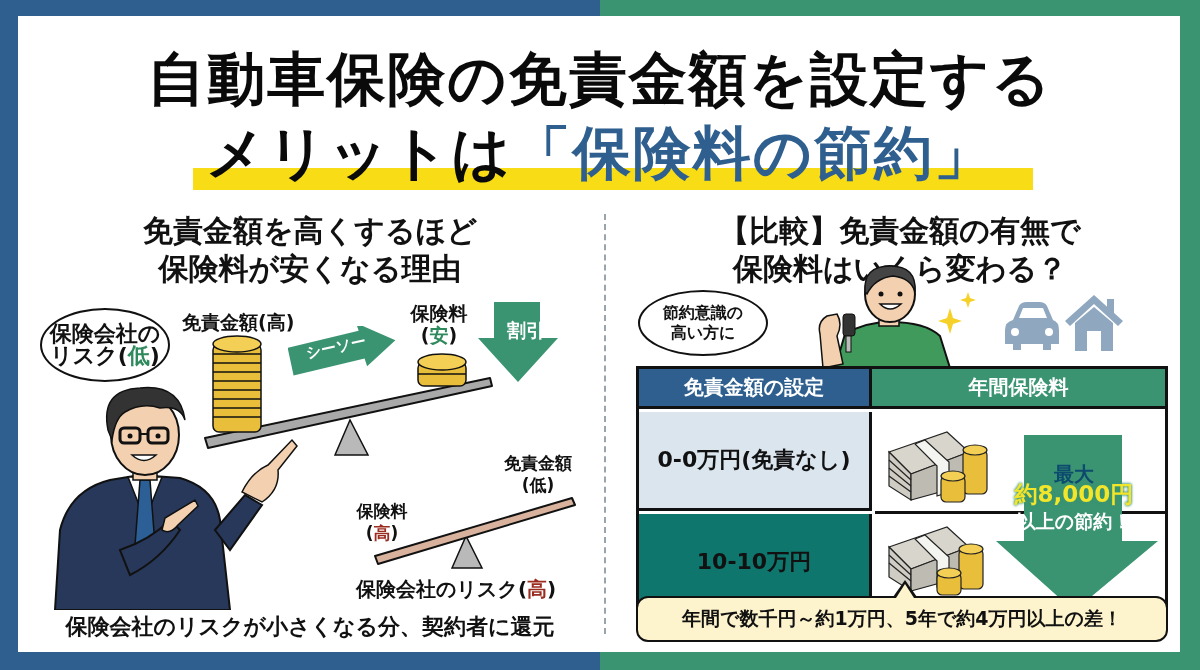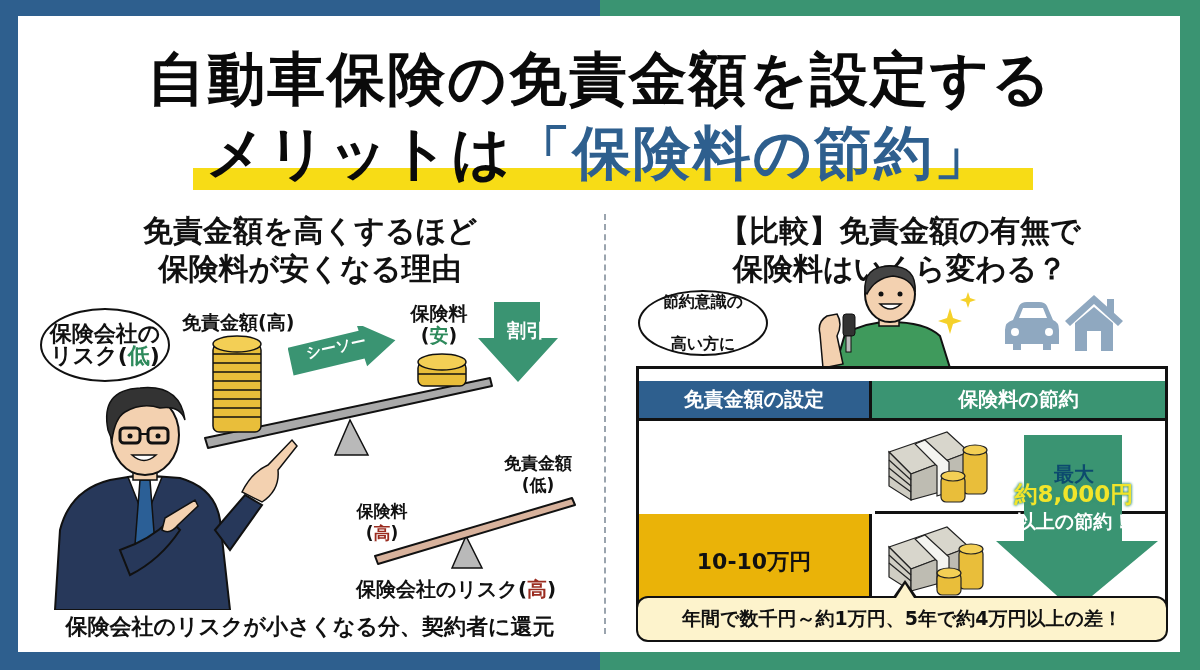--- a/index.html
+++ b/index.html
@@ -41,21 +41,21 @@
     font-weight: bold; text-align: center;
   }
   .green-txt { color: #2e8a5c; }
   .red-txt { color: #9a2b1f; }
   
   .tbl {
     position: absolute; left: 636px; top: 366px; width: 532px; height: 247px;
     border: 3px solid #111; background: #fff;
   }
   .th {
-    position: absolute; top: 12px; height: 40px; color: #fff; font-weight: bold;
+    position: absolute; top: 0; height: 40px; color: #fff; font-weight: bold;
     font-size: 20px; display: flex; align-items: center; justify-content: center;
     border-bottom: 3px solid #111;
   }
   .th.c1 { left: 0; width: 233px; background: #2e5f8e; border-right: 3px solid #111; }
   .th.c2 { left: 233px; right: 0; background: #3a9472; }
   .td {
     position: absolute; font-weight: bold; font-size: 22px;
     display: flex; align-items: center; justify-content: center;
   }
   .note {
@@ -185,21 +185,21 @@
 
 <div class="lbl" style="left:40px; top:612px; width:540px; font-size:22px;">保険会社のリスクが小さくなる分、契約者に還元</div>
 
 <div class="divider"></div>
 
 <div class="sub" style="left:640px; width:520px; top:212px;">
   <div>【比較】免責金額の有無で</div>
   <div>保険料はいくら変わる？</div>
 </div>
 
-<div class="bubble" style="left:638px; top:290px; width:130px; height:66px; font-size:16px; line-height:20px;justify-content:space-between;">
+<div class="bubble" style="left:638px; top:290px; width:130px; height:66px; font-size:16px; line-height:20px;">
   <div>節約意識の</div>
   <div>高い方に</div>
 </div>
 
 <svg class="abs" style="left:815px; top:264px;" width="150" height="104" viewBox="0 0 150 104">
   <path d="M20 104 L30 70 Q50 58 75 58 Q110 58 125 72 L135 104 Z" fill="#3f9a5c" stroke="#111" stroke-width="2"></path>
   <rect x="64" y="46" width="20" height="16" fill="#f3d1b0" stroke="#111" stroke-width="1.5"></rect>
   <ellipse cx="75" cy="30" rx="25" ry="28" fill="#f3d1b0" stroke="#111" stroke-width="2"></ellipse>
   <path d="M50 28 Q48 2 75 2 Q102 2 100 28 Q96 14 78 12 Q60 14 52 30 Z" fill="#444" stroke="#111" stroke-width="1.5"></path>
   <circle cx="66" cy="30" r="2.5" fill="#111"></circle>
@@ -220,23 +220,24 @@
     <circle cx="46" cy="32" r="4" fill="#fff"></circle>
 </svg>
 <svg class="abs" style="left:1063px; top:293px;" width="62" height="58" viewBox="0 0 62 58">
   <path d="M31 2 L60 28 L55 33 L31 11 L7 33 L2 28 Z" fill="#8fa8c0"></path>
   <rect x="44" y="6" width="7" height="14" fill="#8fa8c0"></rect>
   <path d="M12 30 L31 14 L50 30 L50 58 L38 58 L38 38 L24 38 L24 58 L12 58 Z" fill="#8fa8c0"></path>
 </svg>
 
 <div class="tbl">
   <div class="th c1">免責金額の設定</div>
-  <div class="th c2">保険料の節約</div>
-
-  <div class="td" style="left:0; top:145px; width:233px; height:96px; background:#eab308; border-right:3px solid #111;">10-10万円</div>
+  <div class="th c2">年間保険料</div>
+
+  <div class="td" style="left:0; top:43px; width:233px; height:99px; background:#dbe5ee; border-right:3px solid #111; border-bottom:3px solid #111;">0-0万円(免責なし)</div>
+  <div class="td" style="left:0; top:145px; width:233px; height:96px; background:#0f766e; border-right:3px solid #111;">10-10万円</div>
   <div style="position:absolute; left:236px; top:142px; right:0; height:3px; background:#111;"></div>
 
   <svg class="abs" style="left:246px; top:55px;" width="106" height="80" viewBox="0 0 106 80">
     <g stroke="#222" stroke-width="1.2">
       <path d="M4 28 L62 8 L84 28 L26 50 Z" fill="#d8d6cc"></path>
       <path d="M4 28 L4 62 L26 76 L26 50 Z" fill="#cfcdc3"></path>
       <path d="M26 50 L84 28 L84 60 L26 76 Z" fill="#bebcb2"></path>
       <line x1="4" y1="36" x2="26" y2="56"></line>
         <line x1="4" y1="44" x2="26" y2="62"></line>
         <line x1="4" y1="52" x2="26" y2="68"></line>

